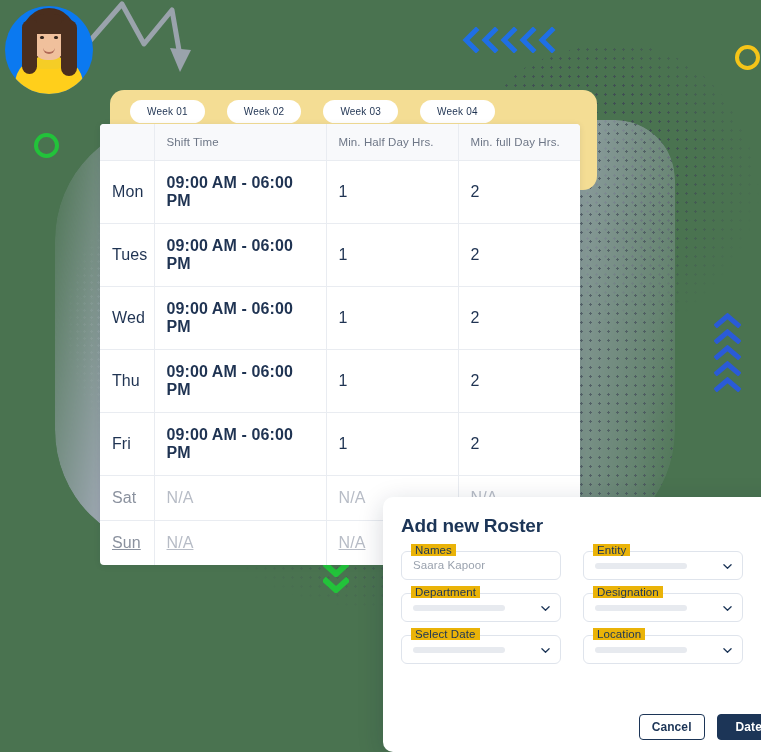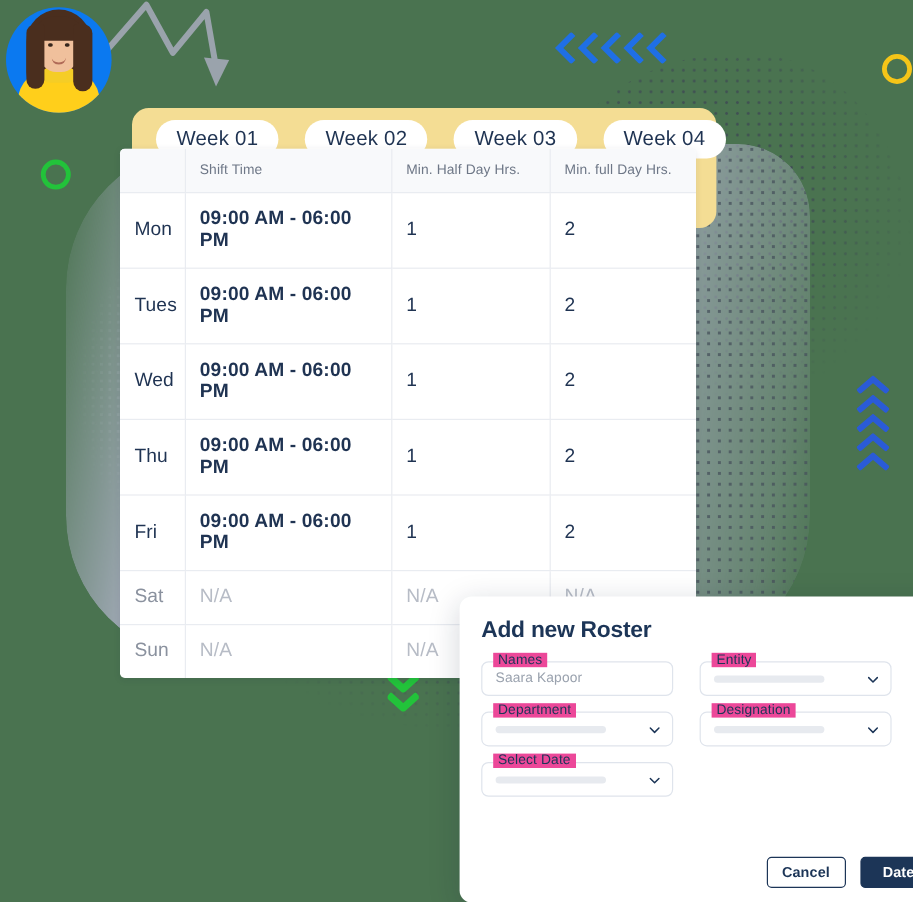--- a/index.html
+++ b/index.html
@@ -274,21 +274,21 @@
     box-sizing: border-box;
     padding: 10px 0 0 20px;
     display: flex;
     align-items: flex-start;
     gap: 22px;
   }
   .week-pill {
     background: #ffffff;
     border-radius: 16px;
     padding: 6px 17px;
-    font-size: 17px;
+    font-size: 10px;
     color: #1f3352;
     font-weight: 500;
     letter-spacing: .2px;
     border: none;
     cursor: pointer;
     white-space: nowrap;
   }
 
   .table-card {
     position: absolute;
@@ -320,21 +320,21 @@
   table.roster td {
     font-size: 16px;
     color: #1f3352;
     padding: 13px 10px 13px 12px;
     border-right: 1px solid #e9ecf1;
     border-bottom: 1px solid #e9ecf1;
     letter-spacing: .1px;
     height: 16px;
   }
   table.roster td:last-child { border-right: none; }
-  table.roster tr:last-child td { border-bottom: none; }
+  table.roster tr:last-child td { border-bottom: none; text-decoration: underline; }
   .col-day  { width: 54px; }
   .col-shift{ width: 172px; }
   .col-half { width: 132px; }
   .col-full { width: 122px; }
   td.day-cell {
     color: #8a919e;
     font-size: 11.5px;
   }
   td.shift-cell { font-weight: 600; }
   td.num-cell  { font-weight: 500; }
@@ -373,21 +373,21 @@
     border: 1px solid #dfe4ec;
     border-radius: 6px;
     box-sizing: border-box;
     background: #fff;
     cursor: pointer;
   }
   .field-label {
     position: absolute;
     top: -8px;
     left: 9px;
-    background: #ec4899;
+    background: #eab308;
     padding: 0 4px;
     font-size: 11.5px;
     color: #1c3557;
     font-weight: 500;
     letter-spacing: .1px;
     white-space: nowrap;
   }
   .field-value {
     position: absolute;
     left: 11px;
@@ -640,20 +640,27 @@
       </div>
 
       <div class="field">
         <span class="field-label">Select Date</span>
         <span class="skeleton-bar"></span>
         <svg class="chevron-icon" viewBox="0 0 10 10">
             <polyline points="1,3 5,7 9,3" fill="none" stroke="#1c3557" stroke-width="1.4" stroke-linecap="round" stroke-linejoin="round"></polyline>
           </svg>
       </div>
 
+      <div class="field">
+        <span class="field-label">Location</span>
+        <span class="skeleton-bar"></span>
+        <svg class="chevron-icon" viewBox="0 0 10 10">
+            <polyline points="1,3 5,7 9,3" fill="none" stroke="#1c3557" stroke-width="1.4" stroke-linecap="round" stroke-linejoin="round"></polyline>
+          </svg>
+      </div>
 
       <div class="field spacer-cell"></div>
     </div>
 
     <div class="panel-actions">
       <button class="btn btn-cancel">Cancel</button>
       <button class="btn btn-save">Date</button>
     </div>
   </div>
 

